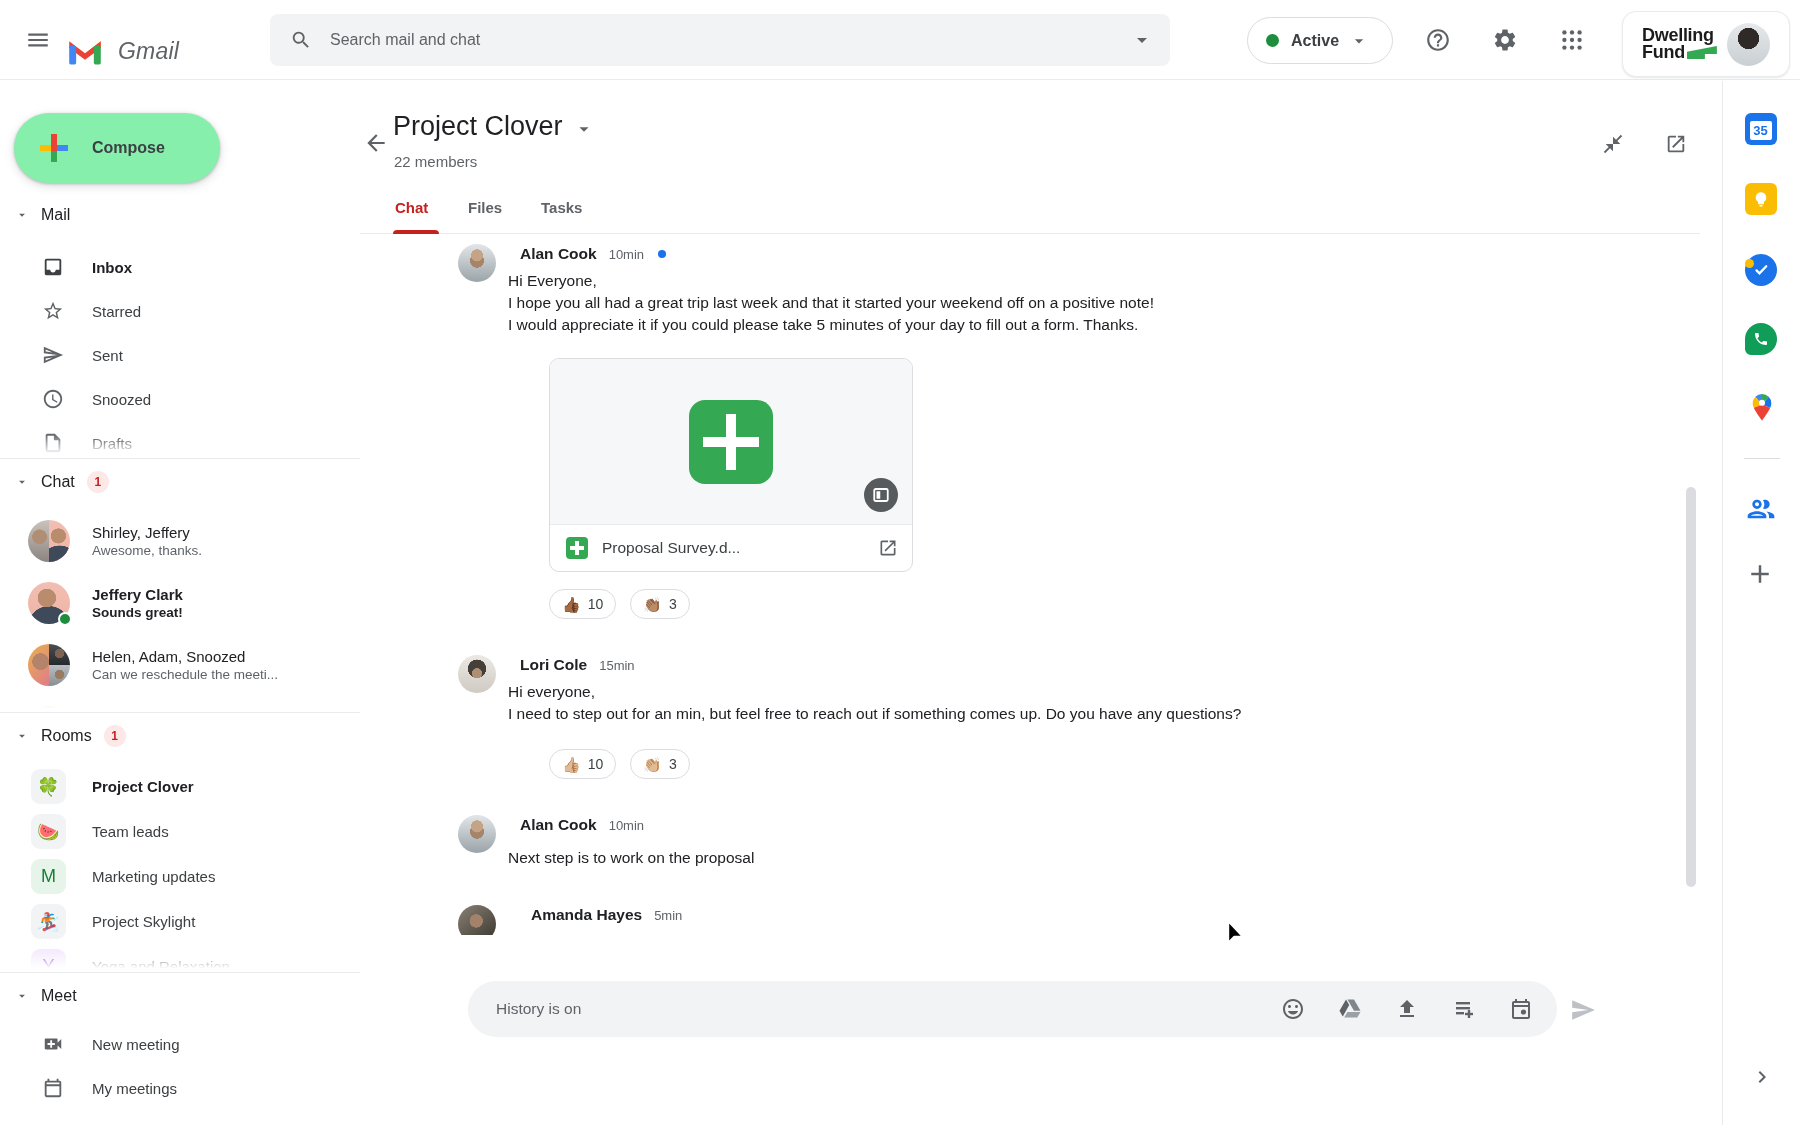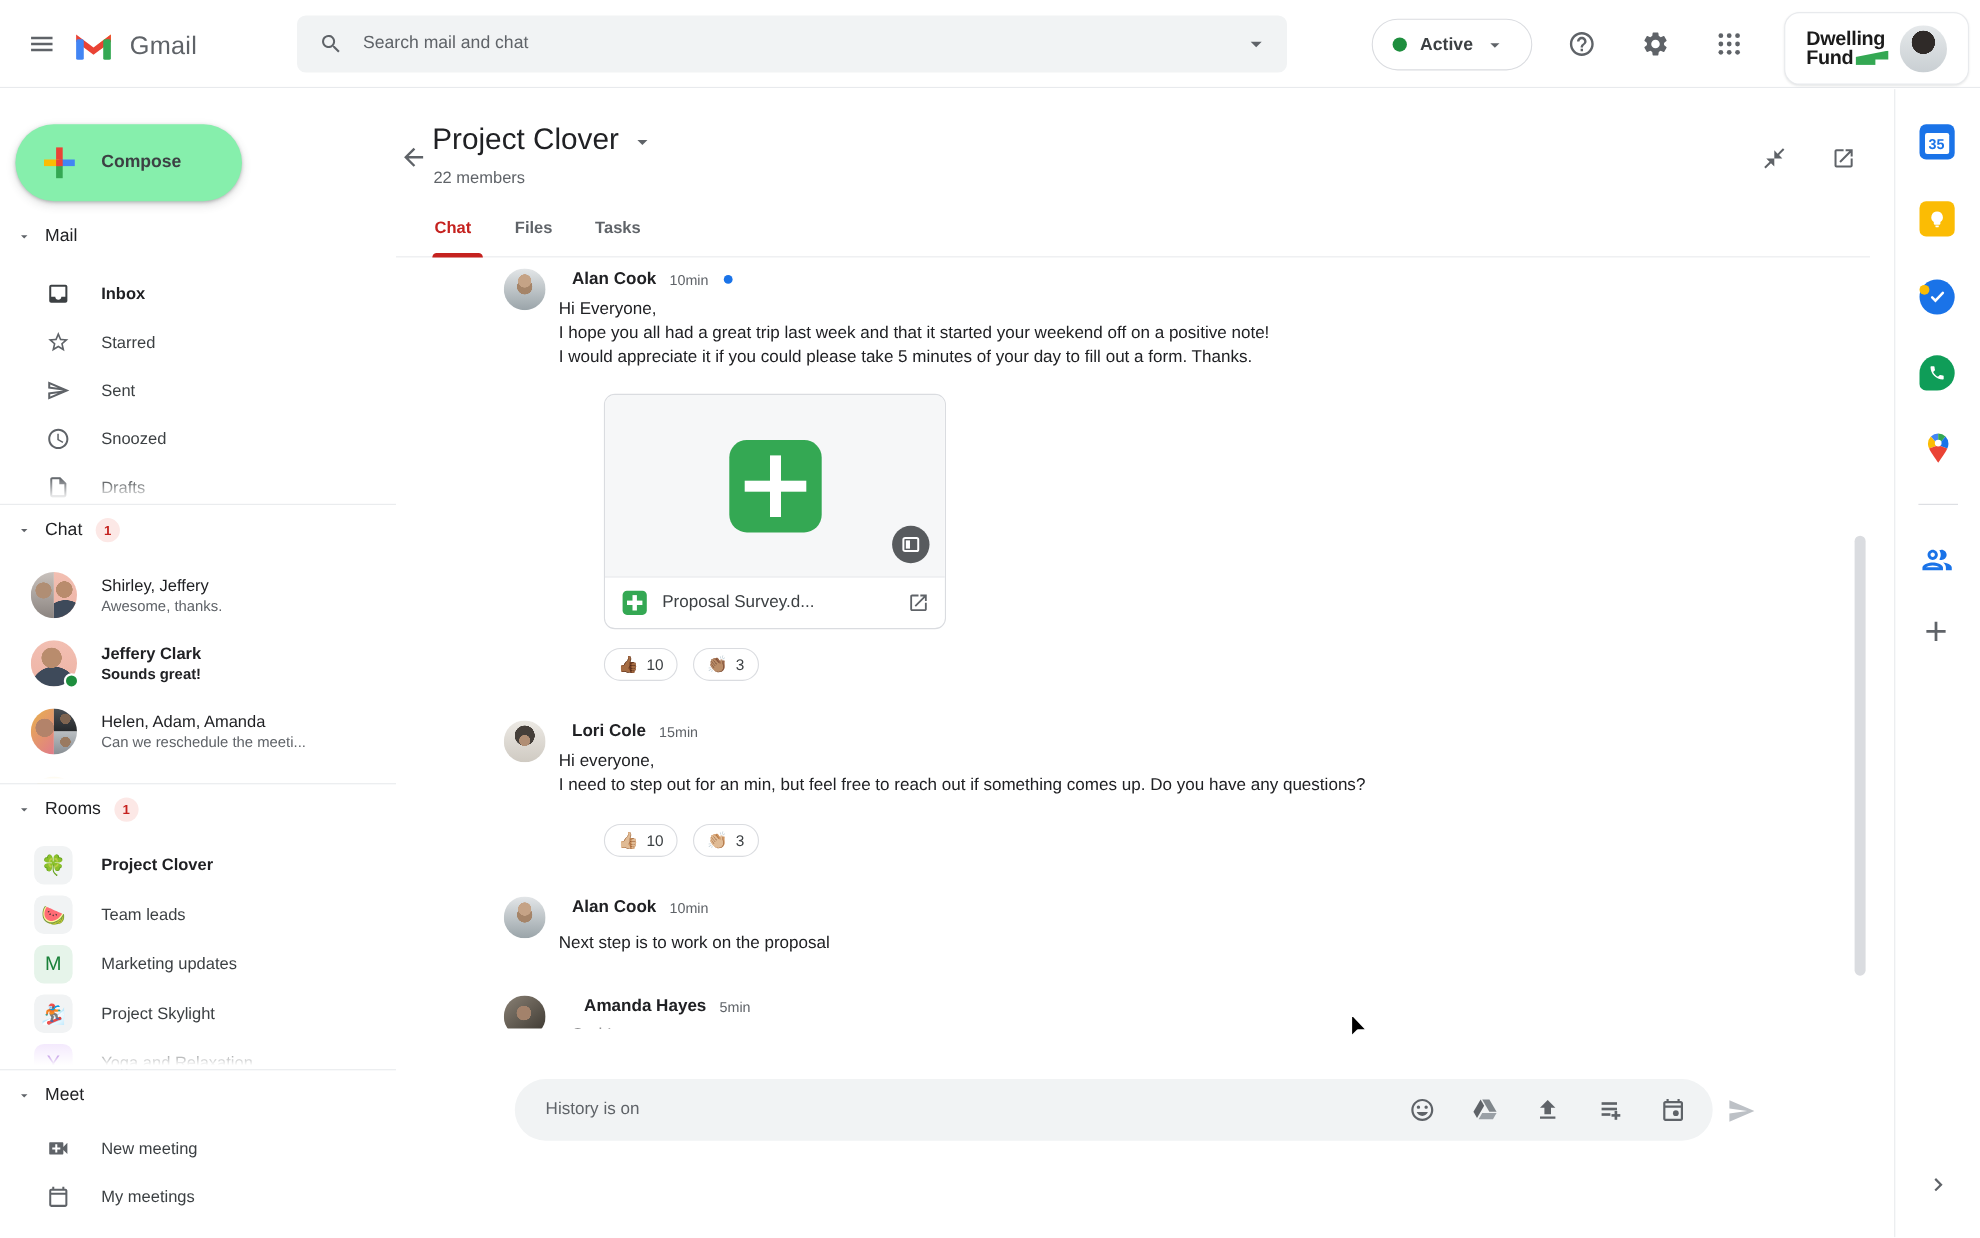--- a/index.html
+++ b/index.html
@@ -89,21 +89,21 @@
   .msg{position:absolute;left:98px;display:flex;}
   .msg-avatar{width:38px;height:38px;border-radius:50%;flex:none;}
   .msg-body{margin-left:12px;padding-top:0px;}
   .msg-head{display:flex;align-items:center;height:20px;}
   .msg-author{font-size:15.5px;font-weight:700;color:#202124;margin-left:12px;}
   .msg-time{font-size:13px;color:#5f6368;margin-left:12px;}
   .unread-dot{width:8px;height:8px;border-radius:50%;background:#1a73e8;margin-left:14px;}
   .msg-line{font-size:15.5px;color:#202124;line-height:22px;}
   .msg-lines{margin-top:6px;}
 
-  .attach-card{margin-top:22px;margin-left:41px;width:311px;border:1px solid #dadce0;border-radius:10px;overflow:hidden;cursor:pointer;background:#fff;}
+  .attach-card{margin-top:22px;margin-left:41px;width:364px;border:1px solid #dadce0;border-radius:10px;overflow:hidden;cursor:pointer;background:#fff;}
   .attach-preview{position:relative;height:166px;background:#f6f7f8;border-bottom:1px solid #e8eaed;display:flex;align-items:center;justify-content:center;}
   .sheets-big{width:84px;height:84px;background:#34a853;border-radius:16px;position:relative;}
   .sheets-big::before{content:"";position:absolute;left:14px;top:37px;width:56px;height:10px;background:#fff;}
   .sheets-big::after{content:"";position:absolute;left:37px;top:14px;width:10px;height:56px;background:#fff;}
   .preview-btn{position:absolute;right:14px;bottom:12px;width:34px;height:34px;border-radius:50%;background:rgba(60,64,67,.85);display:flex;align-items:center;justify-content:center;cursor:pointer;}
   .attach-footer{height:46px;display:flex;align-items:center;padding:0 14px 0 16px;}
   .sheets-small{width:22px;height:22px;background:#34a853;border-radius:4px;position:relative;flex:none;}
   .sheets-small::before{content:"";position:absolute;left:4px;top:9px;width:14px;height:4px;background:#fff;}
   .sheets-small::after{content:"";position:absolute;left:9px;top:4px;width:4px;height:14px;background:#fff;}
   .attach-name{font-size:15.5px;color:#3c4043;margin-left:14px;flex:1;white-space:nowrap;overflow:hidden;}
@@ -139,21 +139,21 @@
 <body>
 
 <div class="app">
 
   <div class="topbar">
     <div class="icon-btn abs" style="left:24px;top:26px;width:28px;height:28px;">
       <svg width="26" height="26" viewBox="0 0 24 24" fill="#5f6368">
           <path d="M3 18h18v-2H3v2zm0-5h18v-2H3v2zm0-7v2h18V6H3z"></path>
         </svg>
     </div>
-    <div class="abs flex" style="left:66px;top:26px;">
+    <div class="abs flex" style="left:66px;top:36px;font-style:italic;">
       <svg width="38" height="30" viewBox="0 0 24 19">
         <path fill="#fbbc04" d="M14 9.6 22 3.4v4.2l-6 4.5z"></path>
         <path fill="#ea4335" d="M2 3.4l10 7.5 10-7.5v4.2l-10 7.5L2 7.6z"></path>
         <rect fill="#4285f4" x="2" y="6.2" width="4.4" height="11.8" rx="1"></rect>
         <rect fill="#34a853" x="17.6" y="6.2" width="4.4" height="11.8" rx="1"></rect>
       </svg>
       <span class="gmail-word" style="margin-left:14px;">Gmail</span>
     </div>
     <div class="searchbar">
       <svg width="22" height="22" viewBox="0 0 24 24" fill="#5f6368">
@@ -293,21 +293,21 @@
       </div>
       <div class="conv-row">
         <div class="conv-avatar" style="display:flex;">
           <div class="half h-l av-helen"></div>
           <div class="half h-r">
               <div class="av-darkman"></div>
               <div class="av-grayman"></div>
             </div>
         </div>
         <div class="conv-text">
-          <div class="conv-name">Helen, Adam, Amanda</div>
+          <div class="conv-name">Helen, Adam, Snoozed</div>
           <div class="conv-prev">Can we reschedule the meeti...</div>
         </div>
       </div>
       <div class="conv-row">
         <div class="conv-avatar" style="background:radial-gradient(circle at 50% 45%,#8a6a52 0 28%,transparent 29%),linear-gradient(#f2c94c,#e8b42e);"></div>
 
       </div>
       <div class="fade"></div>
     </div>
     <div class="sb-divider" style="top:631px;"></div>

